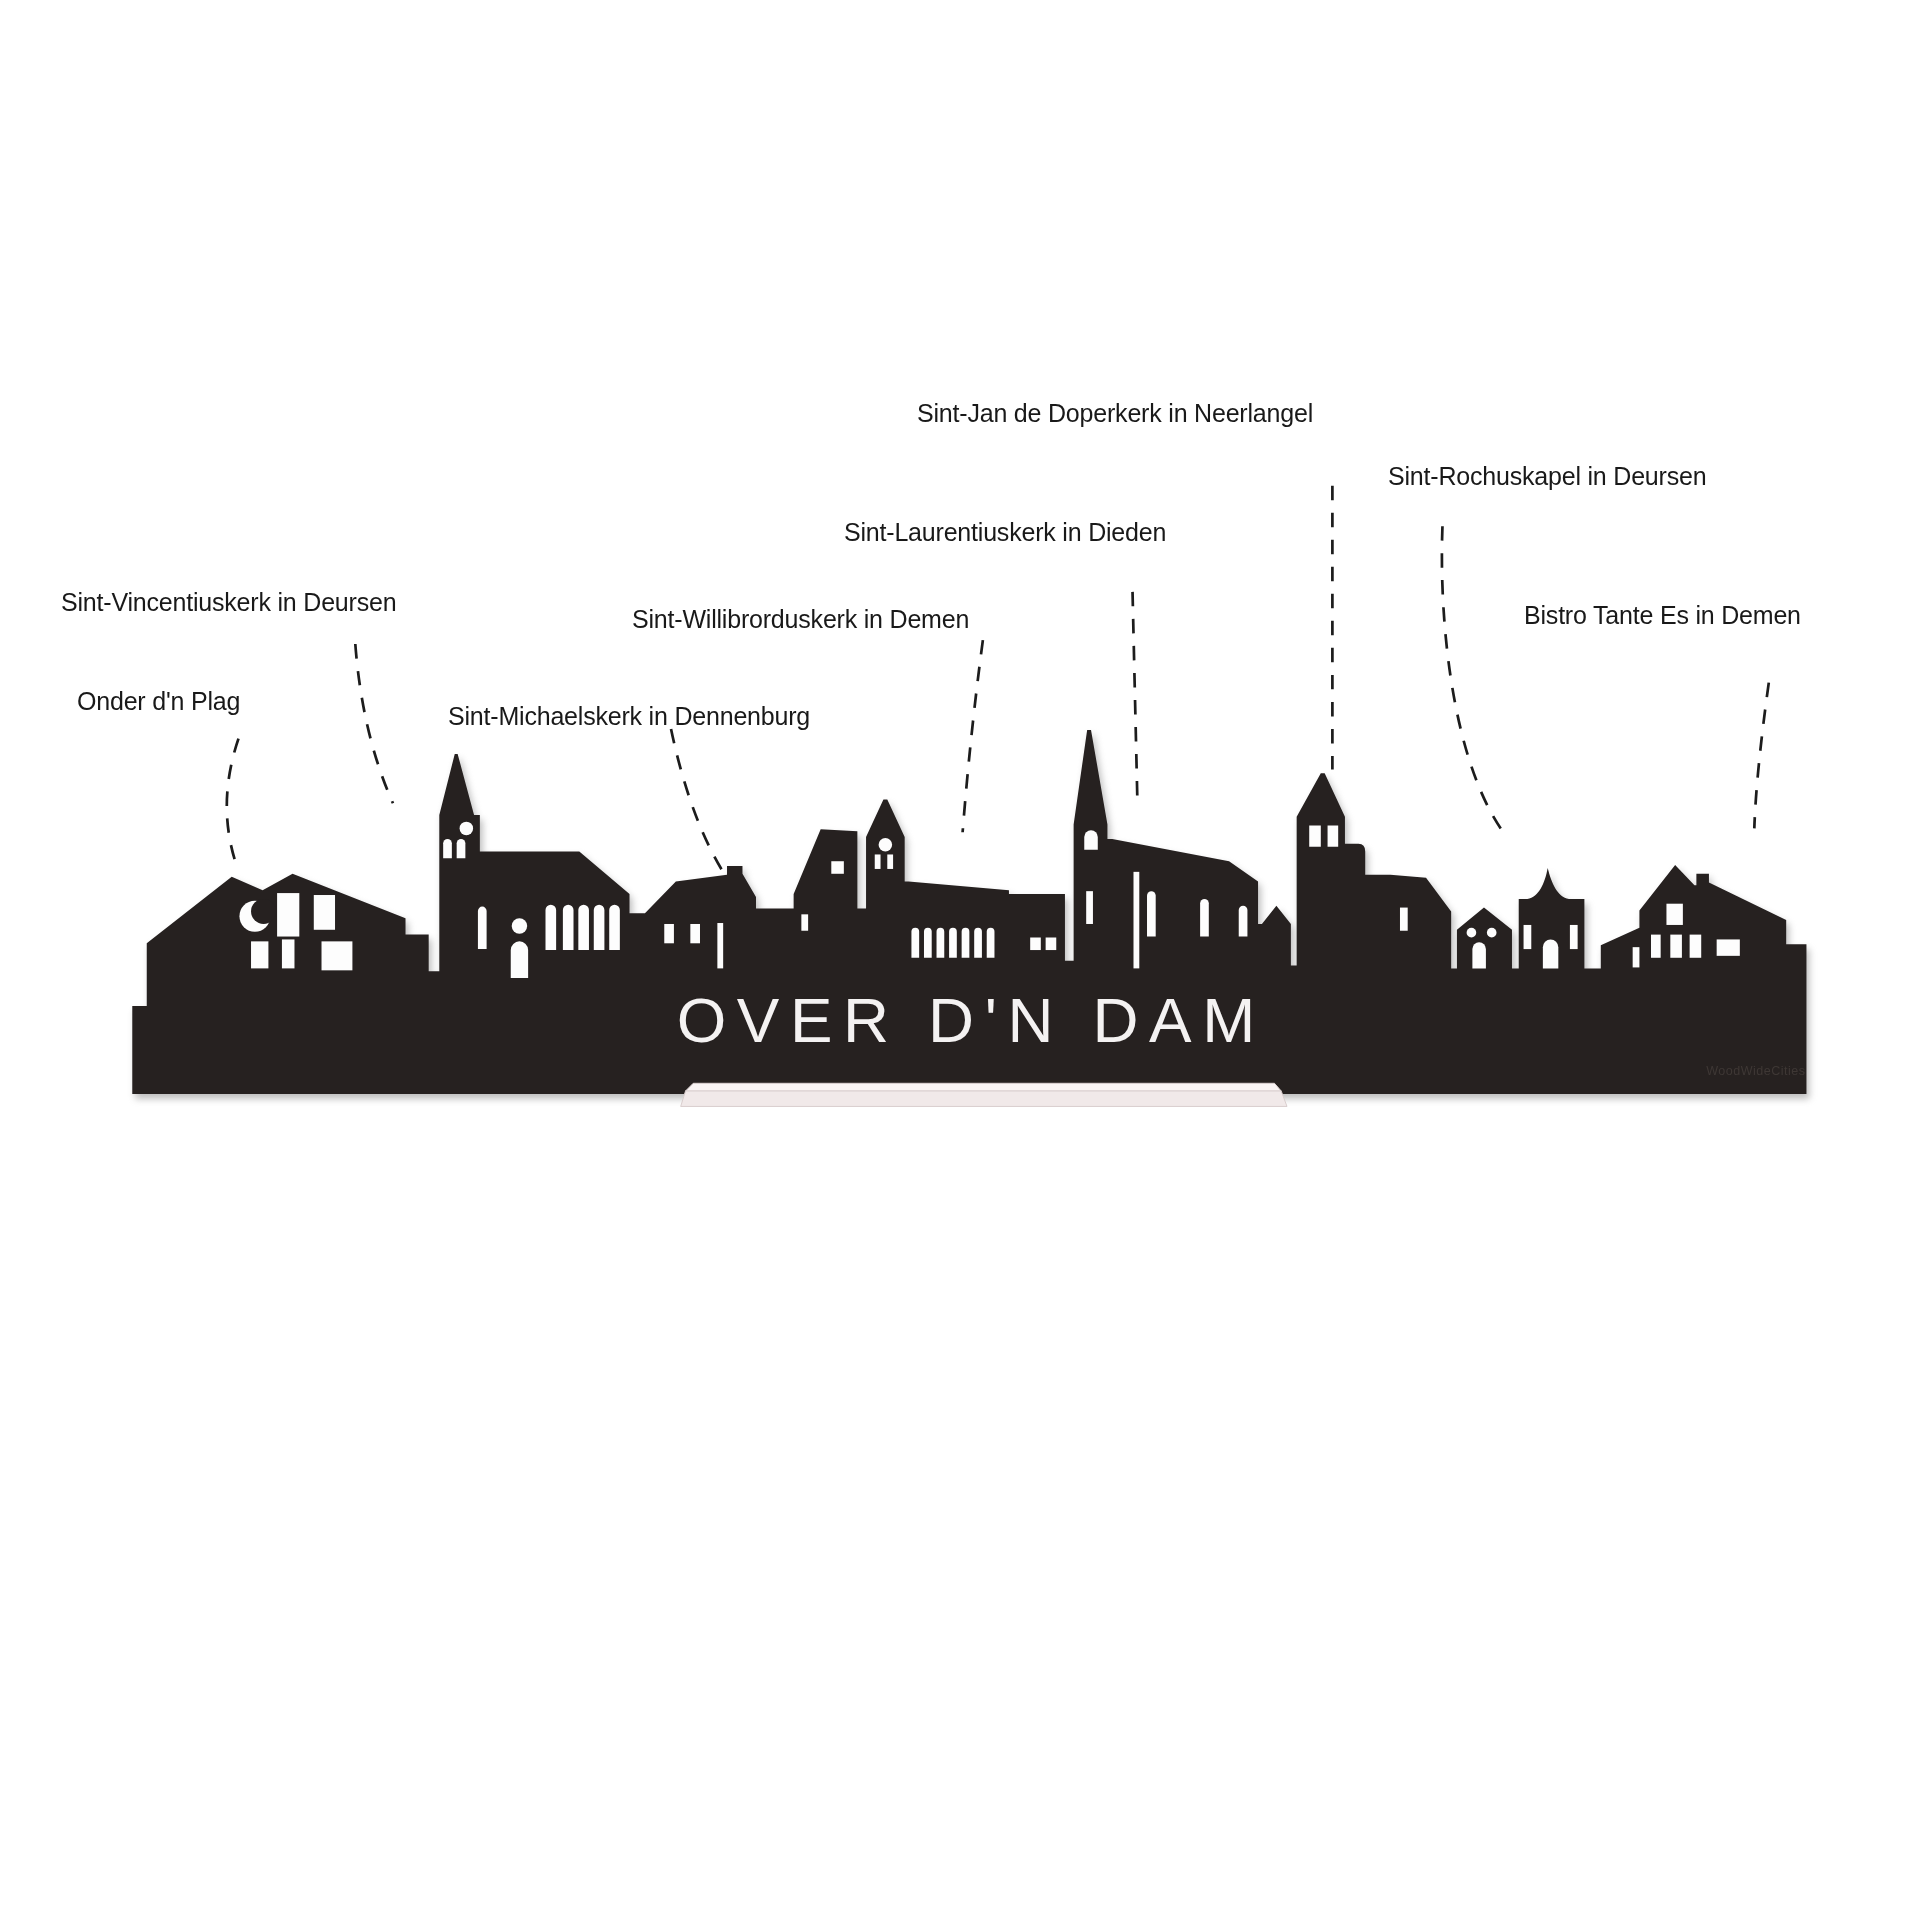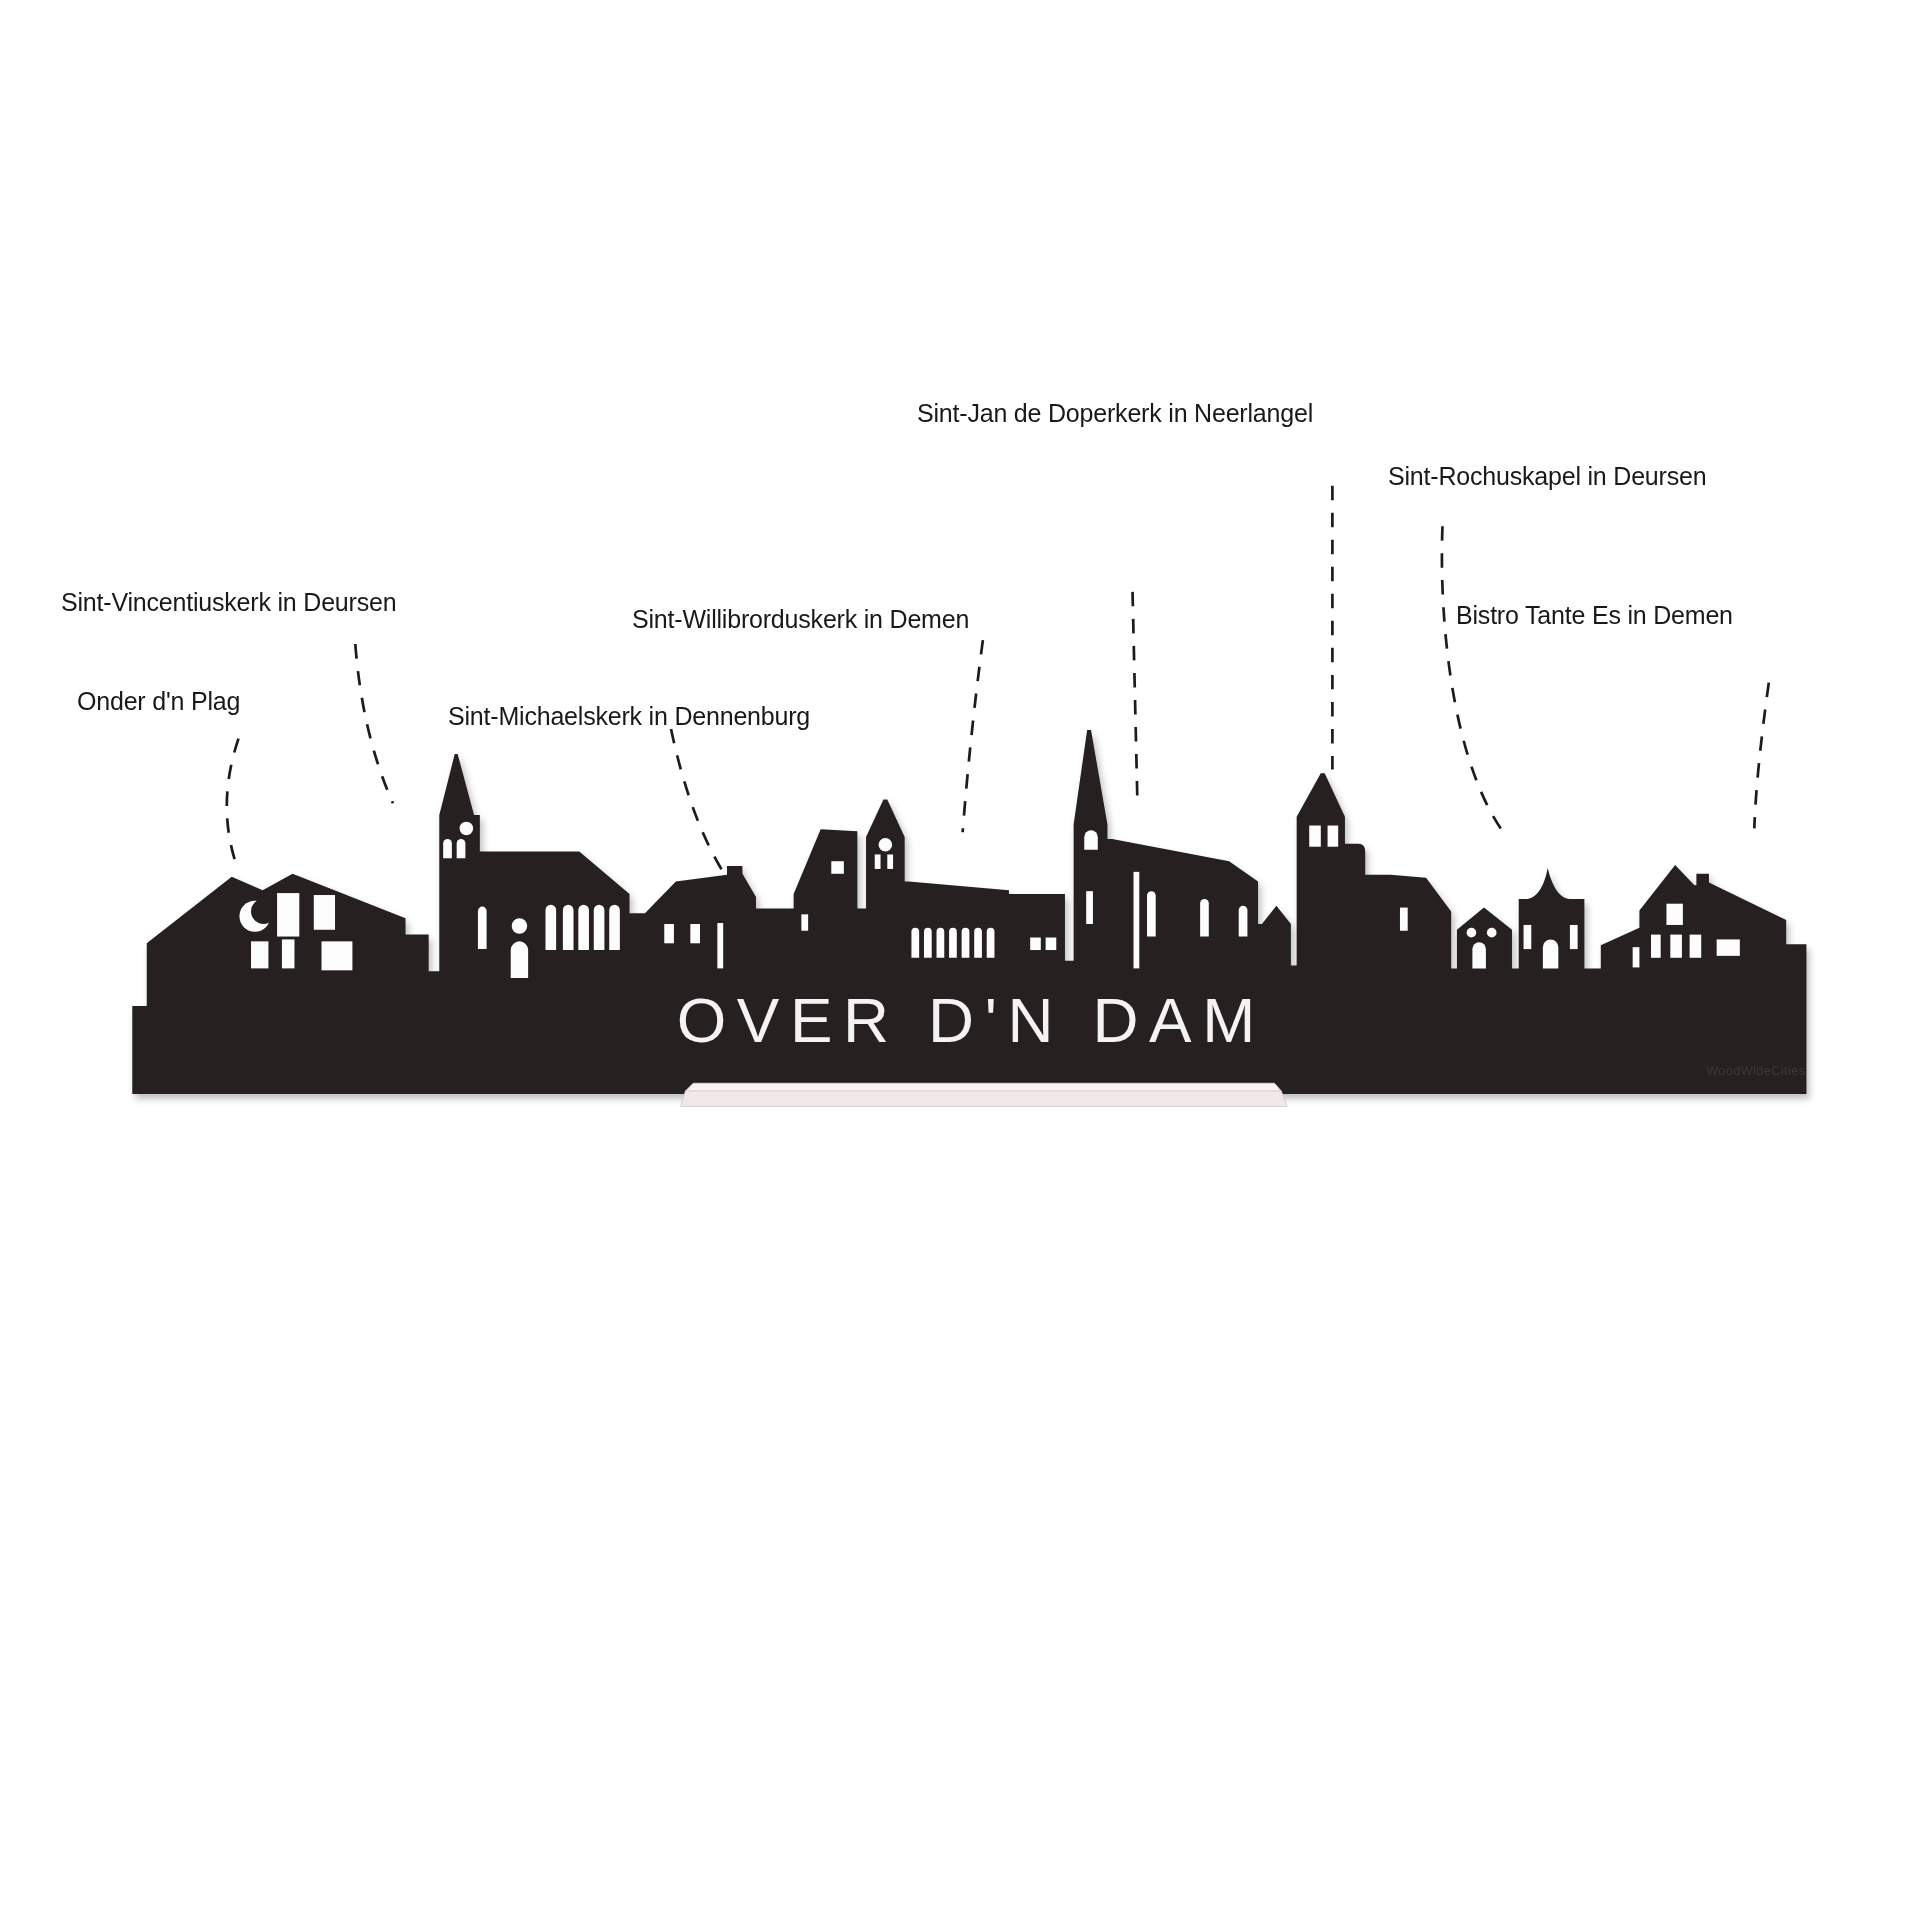--- a/index.html
+++ b/index.html
@@ -152,18 +152,19 @@
     <g>
       <polygon points="718,1122 1320,1122 1327,1130 710,1130" fill="#faf5f5" stroke="#ddd2d2" stroke-width="1"></polygon>
       <polygon points="710,1130 1327,1130 1333,1146 705,1146" fill="#f1e9e9" stroke="#d8cccc" stroke-width="1"></polygon>
     </g>
   </svg>
 
   <div class="callout" style="left:61px;  top:589px;">Sint-Vincentiuskerk in Deursen</div>
   <div class="callout" style="left:77px;  top:688px;">Onder d'n Plag</div>
   <div class="callout" style="left:448px; top:683px;margin-top:20px;">Sint-Michaelskerk in Dennenburg</div>
   <div class="callout" style="left:632px; top:606px;">Sint-Willibrorduskerk in Demen</div>
+  <div class="callout" style="left:844px; top:519px;">Sint-Laurentiuskerk in Dieden</div>
   <div class="callout" style="left:917px; top:400px;">Sint-Jan de Doperkerk in Neerlangel</div>
   <div class="callout" style="left:1388px;top:463px;">Sint-Rochuskapel in Deursen</div>
-  <div class="callout" style="left:1456px;top:602px;text-align:right;">Bistro Tante Es in Demen</div>
+  <div class="callout" style="left:1524px;top:602px;text-align:right;">Bistro Tante Es in Demen</div>
 
 </div>
 
 
 </body></html>

